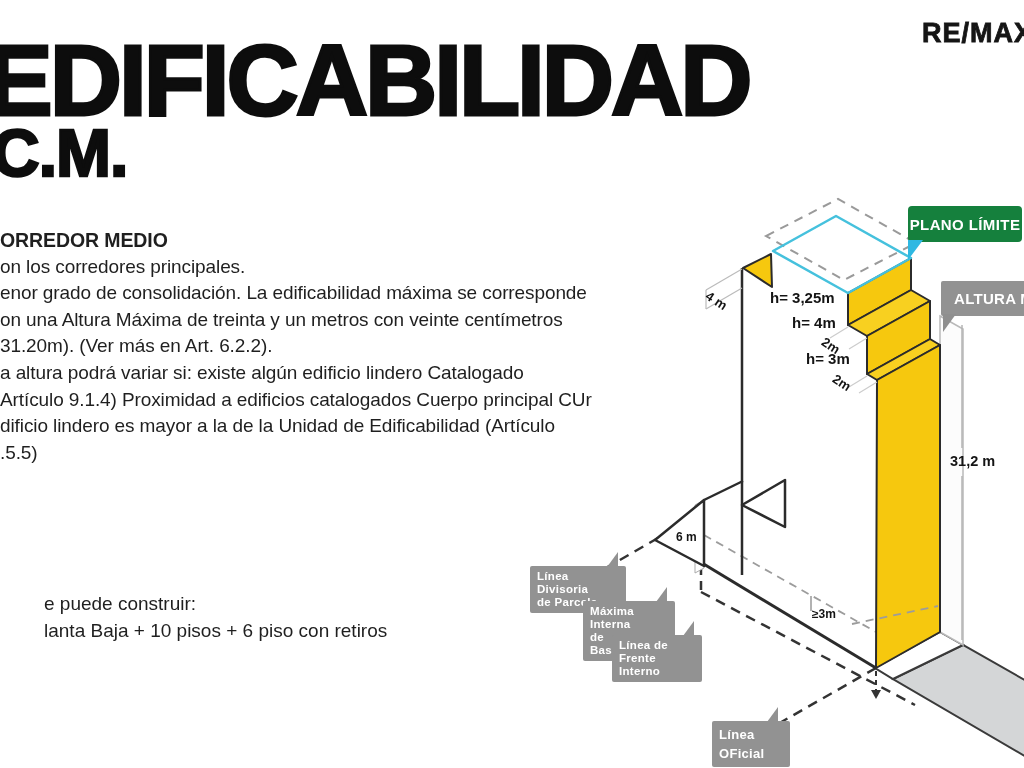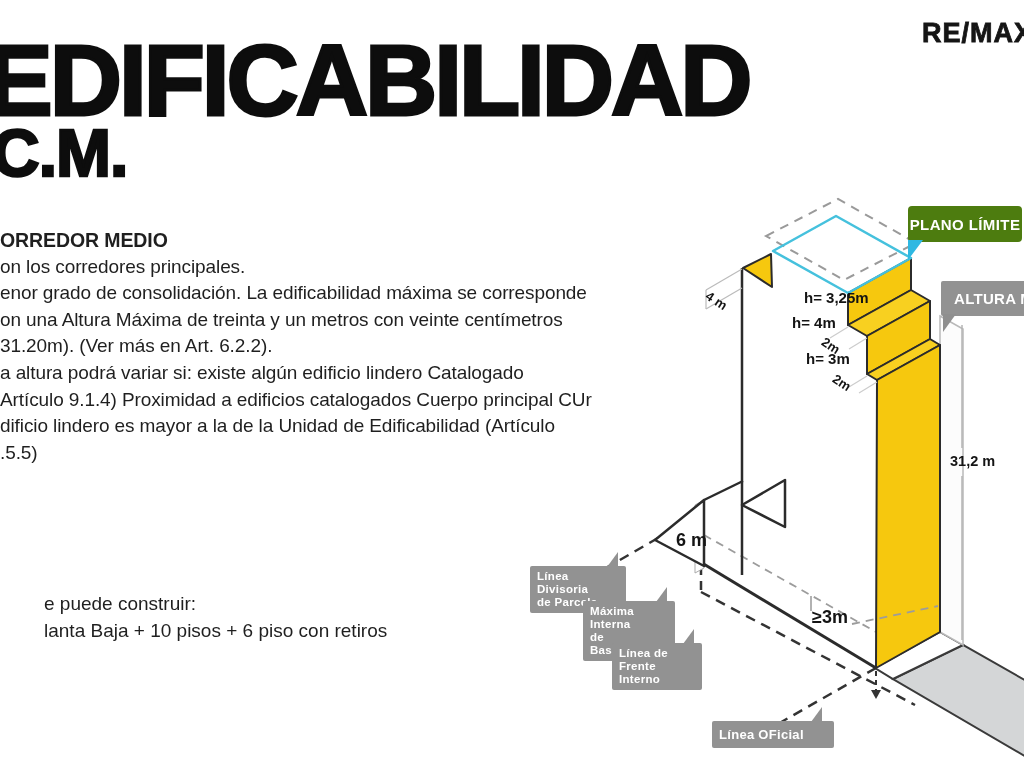--- a/index.html
+++ b/index.html
@@ -13,32 +13,32 @@
          letter-spacing:-1px;color:#0d0d0d;-webkit-text-stroke:2.5px #0d0d0d;white-space:nowrap;}
   .bodytext{position:absolute;left:0px;top:227px;width:660px;font-size:19px;line-height:26.6px;
          letter-spacing:-0.1px;color:#1f1f1f;}
   .bodytext .line{white-space:nowrap;}
   .bodytext .bold{font-weight:bold;font-size:19.5px;}
   .footer{position:absolute;left:0px;top:591px;font-size:19px;line-height:26.6px;color:#1f1f1f;}
   .footer .line{white-space:nowrap;margin-left:44px;}
   .diagram-svg{position:absolute;left:0;top:0;width:1024px;height:768px;}
   
   .bubble{position:absolute;color:#ffffff;font-weight:bold;box-sizing:border-box;}
-  .bubble-cyan{background:#4d7c0f;border-radius:4px;font-size:15px;letter-spacing:0.4px;
+  .bubble-cyan{background:#15803d;border-radius:4px;font-size:15px;letter-spacing:0.4px;
          display:flex;align-items:center;justify-content:center;}
   .bubble-gray{background:#929292;border-radius:2px;font-size:11.5px;line-height:13px;
          letter-spacing:0.3px;padding:4px 7px;}
   .tail-dl{position:absolute;bottom:-18px;left:0;width:0;height:0;
          border-top:20px solid #2eb8e2;border-right:15px solid transparent;}
   .tail-dl-gray{position:absolute;bottom:-16px;left:2px;width:0;height:0;
          border-top:18px solid #8f8f8f;border-right:13px solid transparent;}
   .tail-up{position:absolute;top:-14px;right:8px;width:0;height:0;
          border-bottom:15px solid #929292;border-left:11px solid transparent;}
   
-  .dim{position:absolute;font-weight:bold;font-size:18px;color:#141414;white-space:nowrap;}
+  .dim{position:absolute;font-weight:bold;font-size:12px;color:#141414;white-space:nowrap;}
   .dim-rot{transform:rotate(33deg);transform-origin:left center;font-size:13px;}
   .dim-h{font-size:15px;}
 </style>
 </head>
 <body>
 
 <div class="slide">
 
   <div class="brand">RE/MAX</div>
   <div class="title">EDIFICABILIDAD</div>
@@ -131,33 +131,33 @@
     <div>de Parcela</div>
     <div class="tail-up"></div>
   </div>
 
   <div class="bubble bubble-gray" style="left:583px;top:601px;width:92px;">
     <div>Máxima Interna</div>
     <div>de Basamento</div>
     <div class="tail-up"></div>
   </div>
 
-  <div class="bubble bubble-gray" style="left:612px;top:635px;width:90px;margin-top:8px;">
+  <div class="bubble bubble-gray" style="left:612px;top:635px;width:90px;">
     <div>Línea de</div>
     <div>Frente Interno</div>
     <div class="tail-up"></div>
   </div>
 
-  <div class="bubble bubble-gray" style="left:712px;top:721px;width:122px;font-size:13px;line-height:19px;">
+  <div class="bubble bubble-gray" style="left:712px;top:721px;width:78px;font-size:13px;line-height:19px;">
     <div>Línea OFicial</div>
     <div class="tail-up" style="right:12px;"></div>
   </div>
 
   <div class="dim dim-rot" style="left:707px;top:287px;">4 m</div>
-  <div class="dim dim-h" style="left:804px;top:289px;">h= 3,25m</div>
+  <div class="dim dim-h" style="left:770px;top:289px;">h= 3,25m</div>
   <div class="dim dim-h" style="left:792px;top:314px;">h= 4m</div>
   <div class="dim dim-rot" style="left:823px;top:333px;">2m</div>
   <div class="dim dim-h" style="left:806px;top:350px;">h= 3m</div>
   <div class="dim dim-rot" style="left:834px;top:370px;">2m</div>
   <div class="dim" style="left:676px;top:530px;">6 m</div>
   <div class="dim" style="left:812px;top:607px;">≥3m</div>
   <div class="dim" style="left:950px;top:453px;font-size:14.5px;text-align:center;">31,2 m</div>
 
 </div>
 

